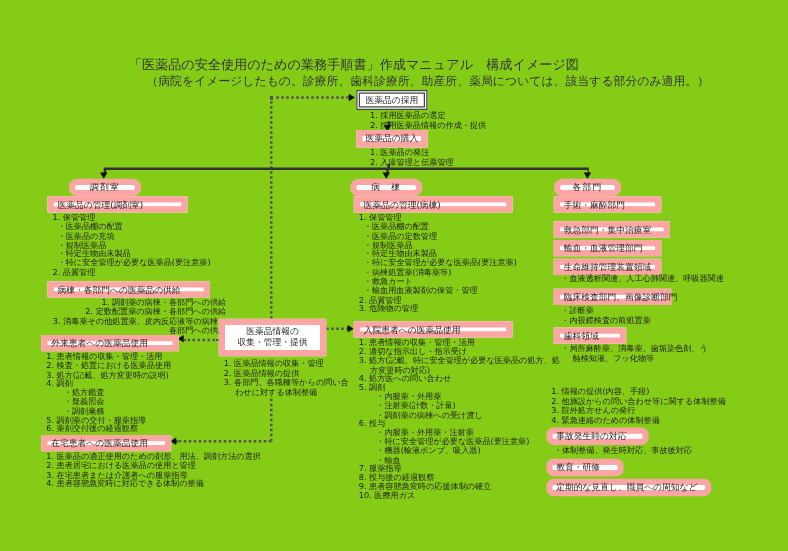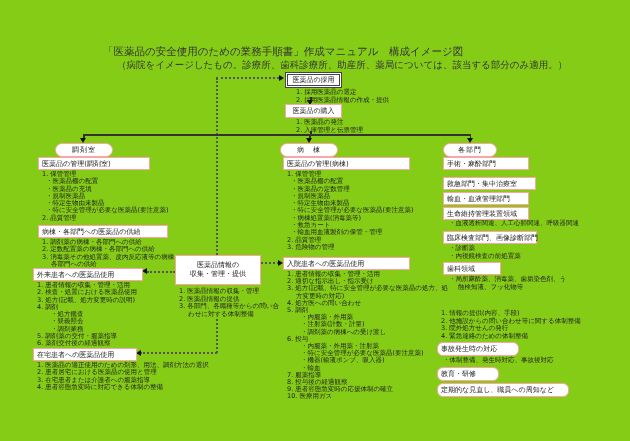--- a/index.html
+++ b/index.html
@@ -2,21 +2,21 @@
 <html><head>
 <meta charset="utf-8">
 <style>
   html,body{margin:0;padding:0;background:#fff;}
   .canvas{position:relative;width:630px;height:441px;background:#84cc16;overflow:hidden;
           font-family:"DejaVu Sans","Liberation Sans",sans-serif;color:#222;}
   .title{position:absolute;font-family:"Liberation Serif","DejaVu Serif",serif;
          font-size:10.5px;color:#333;white-space:nowrap;}
   .subtitle{position:absolute;font-family:"Liberation Serif","DejaVu Serif",serif;
          font-size:9.5px;color:#333;white-space:nowrap;}
-  .box{position:absolute;border:1px solid #fca5a5;background:#fff;box-sizing:border-box;
+  .box{position:absolute;border:5px solid #fca5a5;background:#fff;box-sizing:border-box;
        font-size:7px;display:flex;align-items:center;padding:0 3px;white-space:nowrap;color:#222;}
   .dbl{border:3px double #444;justify-content:center;}
   .hdr{border-radius:8px;justify-content:center;letter-spacing:1px;}
   .rnd{border-radius:6px;}
   .ctr{justify-content:center;}
   .info{flex-direction:column;justify-content:center;line-height:9px;text-align:center;}
   .lst{position:absolute;font-size:6.5px;line-height:7.5px;color:#222;}
   .lh73{line-height:7.3px;} .lh72{line-height:7.2px;}
   .li{padding-left:9px;text-indent:-9px;white-space:nowrap;}
   .li.w{white-space:normal;}
@@ -95,21 +95,21 @@
     <div class="li b1">・医薬品棚の配置</div>
     <div class="li b1">・医薬品の充填</div>
     <div class="li b1">・規制医薬品</div>
     <div class="li b1">・特定生物由来製品</div>
     <div class="li b1">・特に安全管理が必要な医薬品(要注意薬)</div>
     <div class="li">2. 品質管理</div>
   </div>
   <div class="box" style="left:38px;top:225px;width:130px;height:13px;">
     <span>病棟・各部門への医薬品の供給</span>
     </div>
-  <div class="lst lh73" style="left:42px;top:239px;">
+  <div class="lst lh73" style="left:42px;top:239px;text-align:right;">
     <div class="li">1. 調剤薬の病棟・各部門への供給</div>
     <div class="li">2. 定数配置薬の病棟・各部門への供給</div>
     <div class="li w" style="max-width:130px;">3. 消毒薬その他処置薬、皮内反応液等の病棟・各部門への供給</div>
   </div>
   <div class="box" style="left:33px;top:268px;width:110px;height:13px;">
     <span>外来患者への医薬品使用</span>
     </div>
   <div class="lst lh73" style="left:37px;top:282px;">
     <div class="li">1. 患者情報の収集・管理・活用</div>
     <div class="li">2. 検査・処置における医薬品使用</div>

